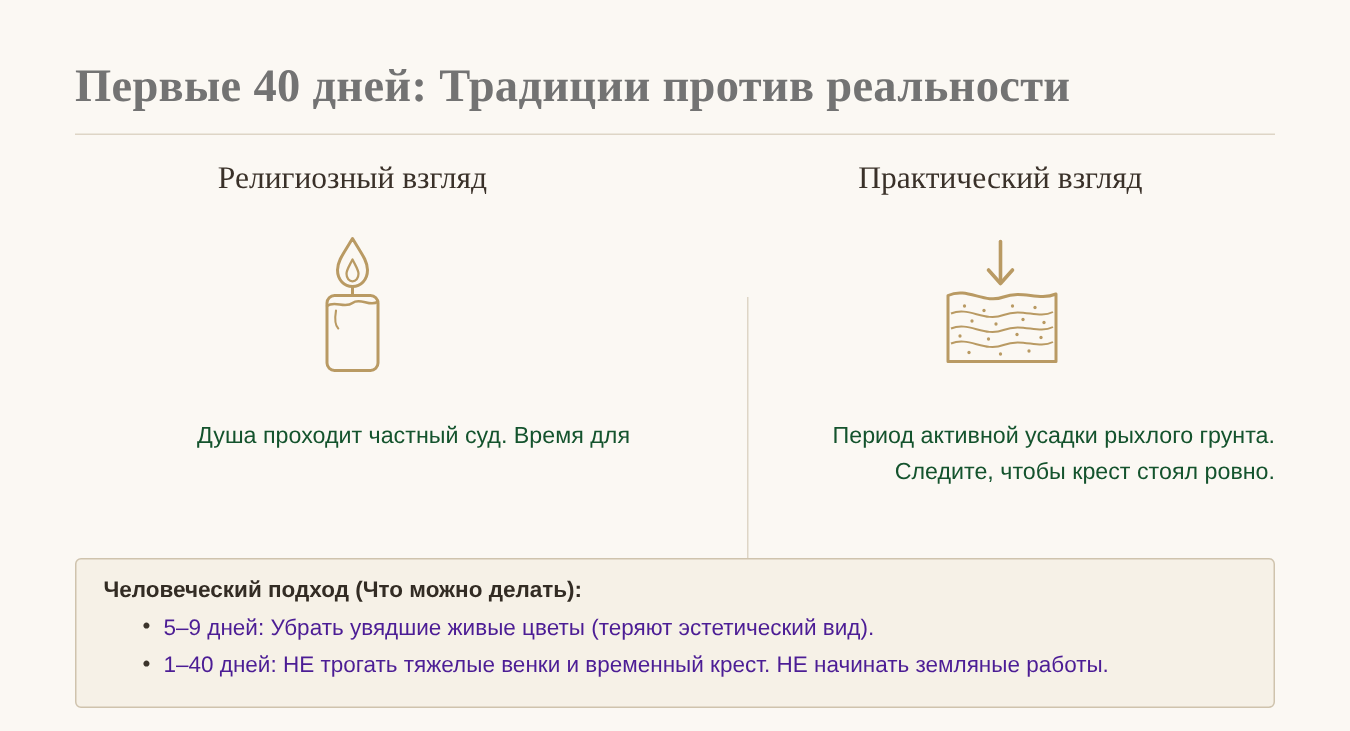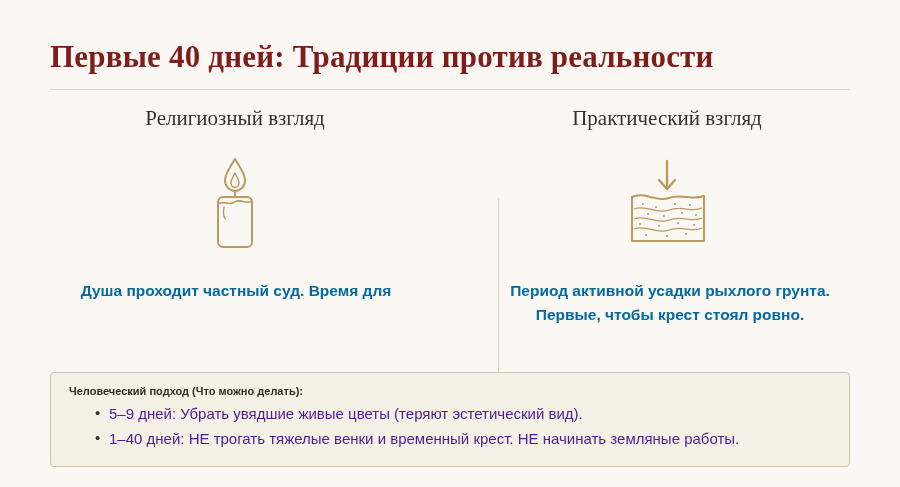--- a/index.html
+++ b/index.html
@@ -19,21 +19,21 @@
     width: 900px;
     height: 487px;
     box-sizing: border-box;
     padding: 38px 50px 0 50px;
     background: #fbf8f3;
   }
   .title {
     font-family: "Liberation Serif", serif;
     font-size: 31px;
     font-weight: bold;
-    color: #7f1d1d;
+    color: #737373;
     letter-spacing: 0.2px;
     text-align: left;
     margin: 0 0 6px 0;
     line-height: 1.2;
   }
   .title-rule {
     width: 800px;
     height: 1px;
     background: #ded5c6;
     margin: 14px 0 0 0;
@@ -72,41 +72,40 @@
   }
   .icon-wrap {
     height: 112px;
     display: flex;
     align-items: center;
     justify-content: center;
   }
   .col-text {
     font-size: 15.5px;
     line-height: 1.55;
-    color: #0369a1;
+    color: #14532d;
     margin-top: 22px;
-    text-align: center;
-    font-weight: bold;
+    text-align: right;
   }
   .col-left .col-text { padding-left: 2px; }
   .col-right .col-text { padding-left: 6px; }
 
   .callout {
     position: absolute;
     left: 50px;
     top: 372px;
     width: 800px;
     box-sizing: border-box;
     border: 1px solid #cfc3ad;
     border-radius: 4px;
     background: #f6f1e7;
     padding: 12px 18px 14px 18px;
   }
   .callout-title {
-    font-size: 11px;
+    font-size: 15px;
     font-weight: bold;
     color: #332c24;
     margin-bottom: 6px;
   }
   .callout-list {
     margin: 0;
     padding: 0 0 0 26px;
     list-style: none;
   }
   .callout-list li {
@@ -185,21 +184,21 @@
           <circle cx="47" cy="77" r="1.1" fill="#b99a63"></circle>
           <circle cx="66" cy="74" r="1.1" fill="#b99a63"></circle>
           <circle cx="82" cy="76" r="1.1" fill="#b99a63"></circle>
           <circle cx="34" cy="86" r="1.1" fill="#b99a63"></circle>
           <circle cx="55" cy="87" r="1.1" fill="#b99a63"></circle>
           <circle cx="74" cy="85" r="1.1" fill="#b99a63"></circle>
         </svg>
       </div>
       <div class="col-text">
         <div class="nowrap-line">Период активной усадки рыхлого грунта.</div>
-        <div class="nowrap-line">Первые, чтобы крест стоял ровно.</div>
+        <div class="nowrap-line">Следите, чтобы крест стоял ровно.</div>
       </div>
     </div>
 
     <div class="divider"></div>
   </div>
 
   <div class="callout">
     <div class="callout-title">Человеческий подход (Что можно делать):</div>
     <ul class="callout-list">
       <li>5–9 дней: Убрать увядшие живые цветы (теряют эстетический вид).</li>

